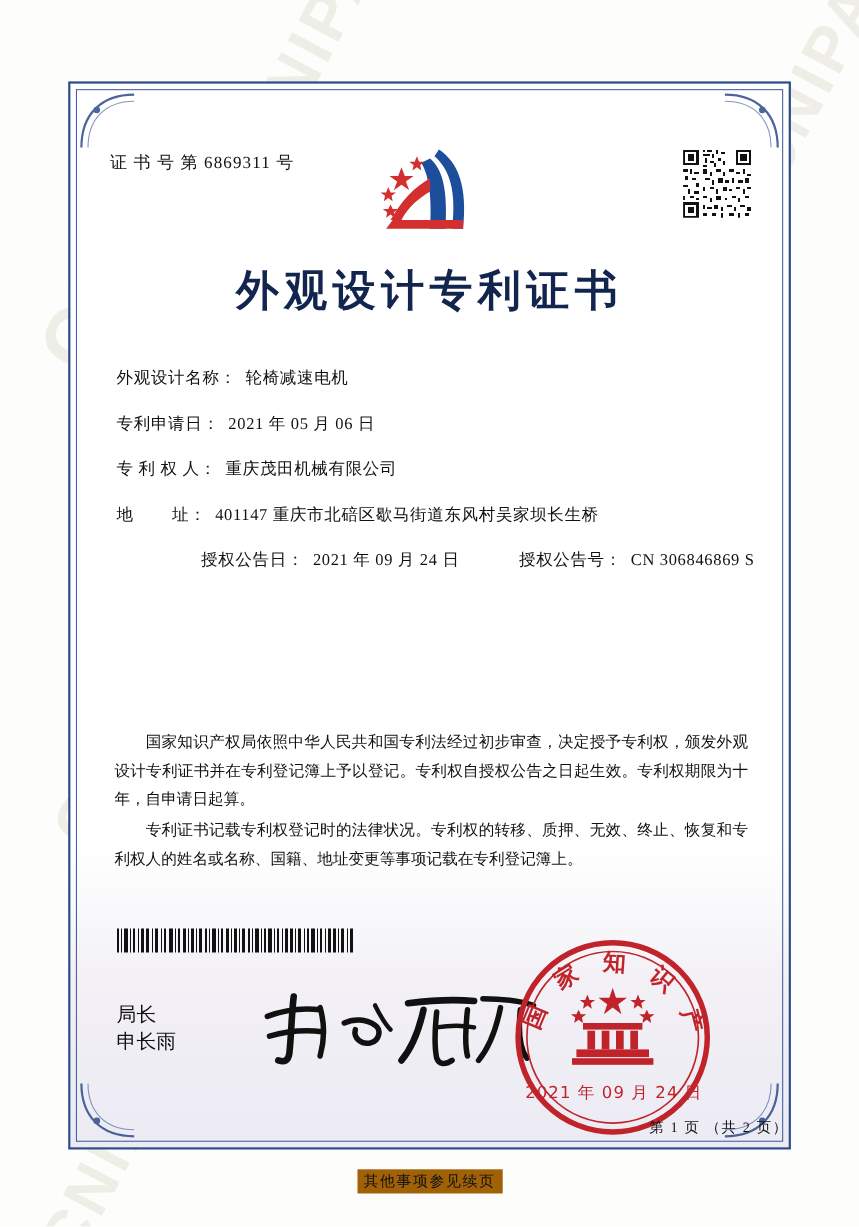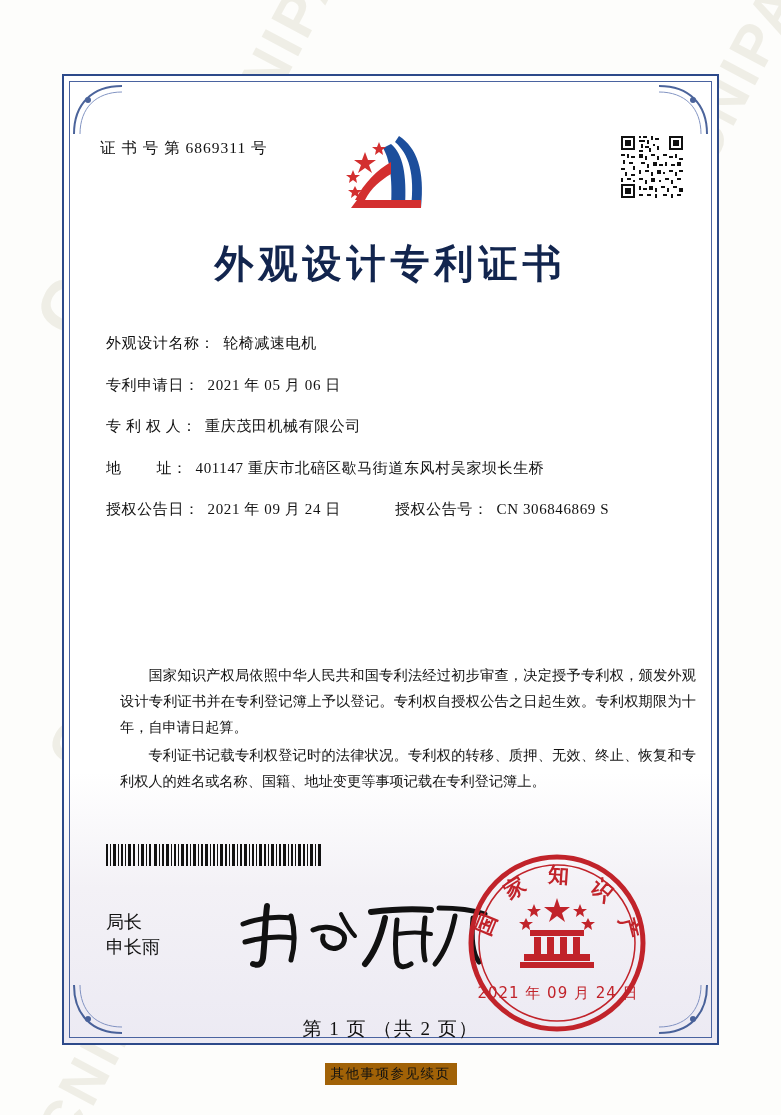--- a/index.html
+++ b/index.html
@@ -127,27 +127,27 @@
     letter-spacing: .6px;
   }
   .row .lbl {
     white-space: pre;
     color: #111;
   }
   .row .val {
     margin-left: 8px;
     color: #111;
   }
-  .row.dual { justify-content: flex-start; }
+  .row.dual { justify-content: flex-end; }
   .row .sep { display: inline-block; width: 54px; }
 
   
   .paras {
     position: absolute;
-    left: 56px;
+    left: 40px;
     top: 586px;
     width: 576px;
     font-size: 14.2px;
     line-height: 26px;
     text-align: justify;
     color: #111;
   }
   .paras p { margin: 0 0 2px 0; text-indent: 2em; }
 
   
@@ -196,22 +196,22 @@
     font-size: 15px;
     letter-spacing: 1px;
     color: #c1232a;
     font-family: "DejaVu Sans", "Liberation Sans", sans-serif;
   }
 
   .page-no {
     position: absolute;
     left: 0; right: 0;
     top: 940px;
-    text-align: center;
-    font-size: 19px;
+    text-align: right;
+    font-size: 13px;
     letter-spacing: 1.5px;
     color: #111;
   }
 
   
   .footer-note {
     position: absolute;
     left: 50%;
     transform: translateX(-50%);
     top: 1063px;

